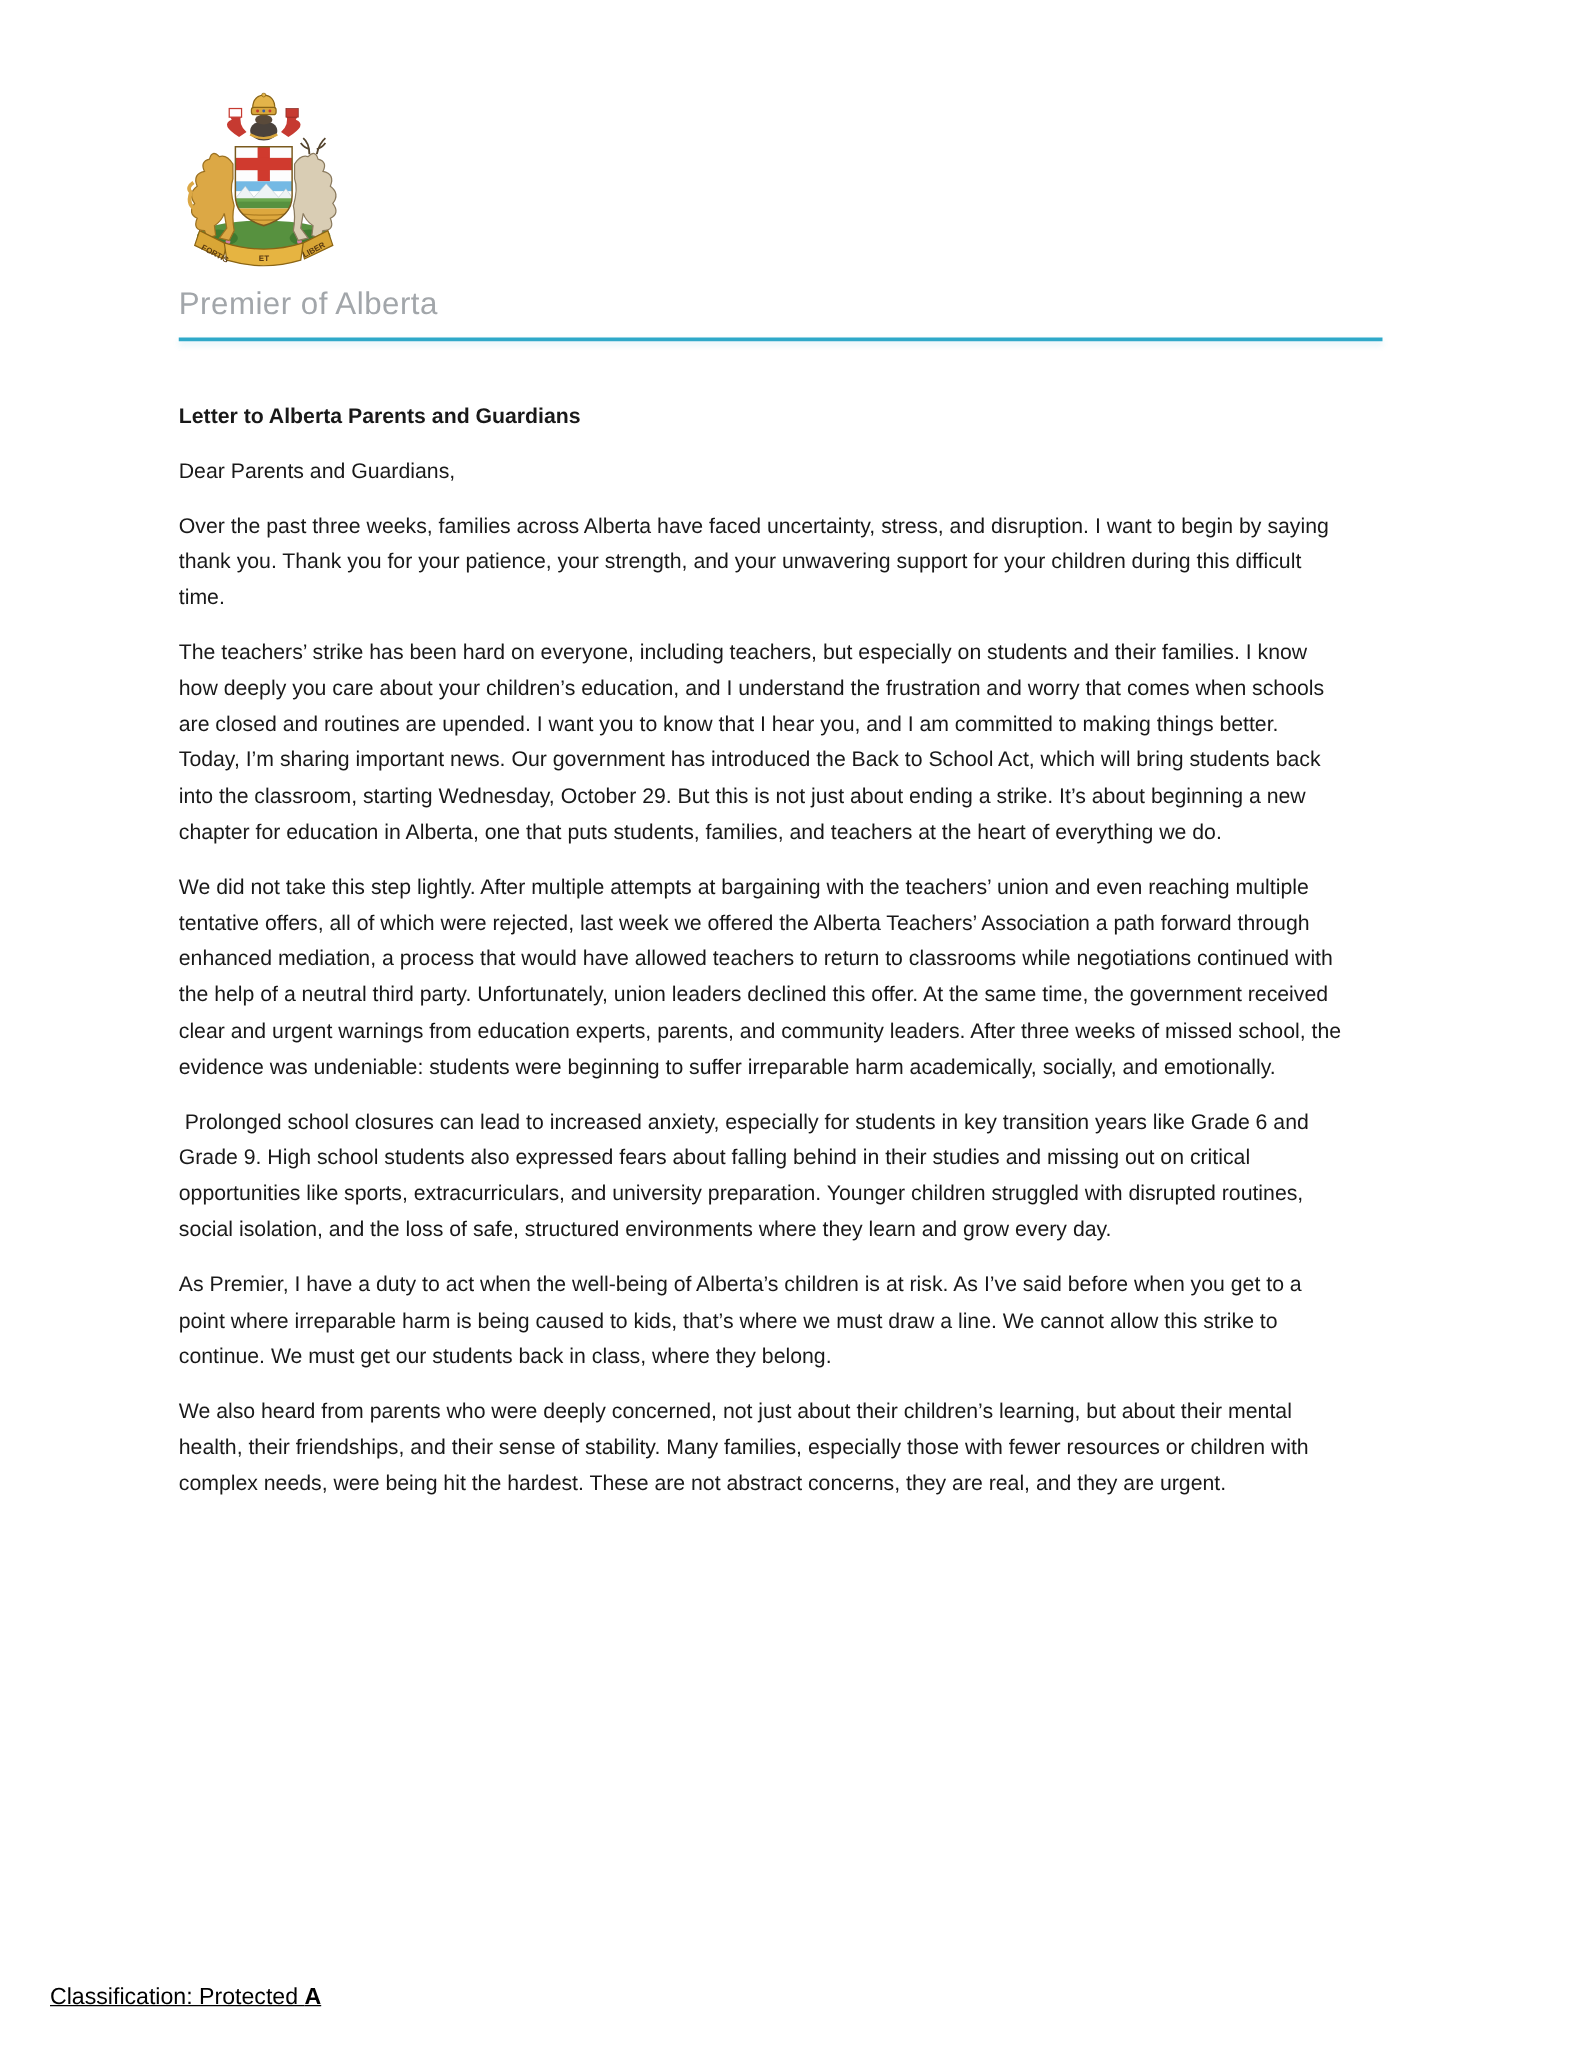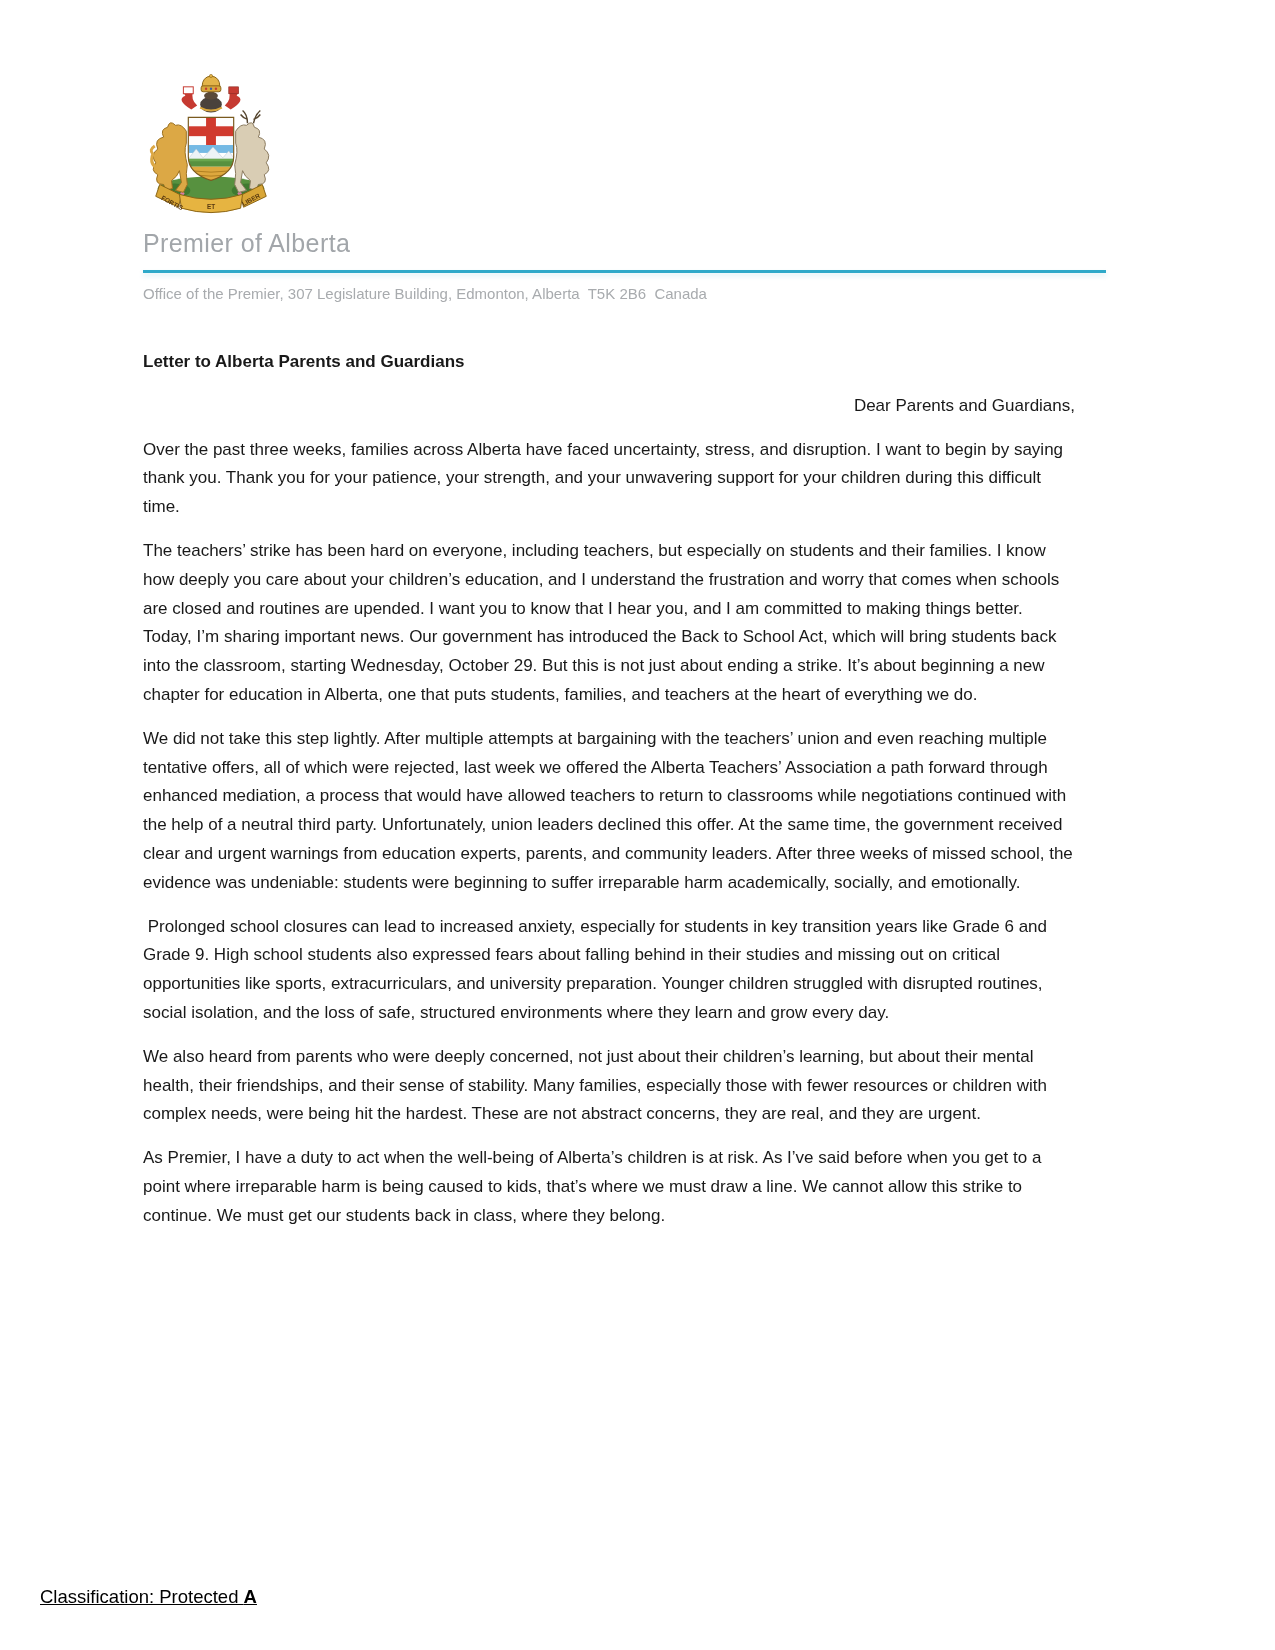--- a/index.html
+++ b/index.html
@@ -38,21 +38,21 @@
     width: 932px;
     font-size: 17px;
     line-height: 28.8px;
     color: #191919;
   }
   .letter-heading {
     font-size: 17px;
     font-weight: 700;
     margin: 0 0 15px 0;
   }
-  .salutation { margin: 0 0 15px 0; text-align: right; }
+  .salutation { margin: 0 0 15px 0; }
   .letter p { margin: 0 0 15px 0; white-space: pre-wrap; }
   .letter b { font-weight: 400; }
 
   footer.classification {
     position: absolute;
     left: 40px; bottom: 42px;
     font-size: 18.5px;
     color: #000000;
     text-decoration: underline;
   }
@@ -118,31 +118,30 @@
       <path d="M36 123 L14 112 L10 124 L33 135 Z" fill="#d9a636" stroke="#8a6414" stroke-width="1"></path>
       <path d="M96 123 L118 112 L122 124 L99 135 Z" fill="#d9a636" stroke="#8a6414" stroke-width="1"></path>
       <path d="M34 122 Q66 132 98 122 L96 136 Q66 145 36 136 Z" fill="#e6b441" stroke="#8a6414" stroke-width="1"></path>
       <text x="15" y="127" font-size="6.5" font-weight="bold" fill="#5a3a10" transform="rotate(28 15 127)">FORTIS</text>
       <text x="62" y="137" font-size="6.5" font-weight="bold" fill="#5a3a10">ET</text>
       <text x="99" y="134" font-size="6.5" font-weight="bold" fill="#5a3a10" transform="rotate(-28 99 134)">LIBER</text>
     </svg>
 
     <div class="org-title">Premier of Alberta</div>
     <div class="rule"></div>
-    <div class="address">Office of the Premier, 307 Legislature Building, Edmonton, Alberta  T5K 2B6  Canada</div>
   </header>
 
   <main class="letter">
     <h1 class="letter-heading">Letter to Alberta Parents and Guardians</h1>
     <p class="salutation">Dear Parents and Guardians,</p>
     <div id="paragraphs">
         <p>Over the past three weeks, families across Alberta have faced uncertainty, stress, and disruption. I want to begin by saying thank you. Thank you for your patience, your strength, and your unwavering support for your children during this difficult time.</p>
         <p>The teachers’ strike has been hard on everyone, including teachers, but especially on students and their families. I know how deeply you care about your children’s education, and I understand the frustration and worry that comes when schools are closed and routines are upended. I want you to know that I hear you, and I am committed to making things better. Today, I’m sharing important news. Our government has introduced the <b>Back to School Act</b>, which will bring students back into the classroom, starting Wednesday, October 29. But this is not just about ending a strike. It’s about beginning a new chapter for education in Alberta, one that puts students, families, and teachers at the heart of everything we do.</p>
         <p>We did not take this step lightly. After multiple attempts at bargaining with the teachers’ union and even reaching multiple tentative offers, all of which were rejected, last week we offered the Alberta Teachers’ Association a path forward through enhanced mediation, a process that would have allowed teachers to return to classrooms while negotiations continued with the help of a neutral third party. Unfortunately, union leaders declined this offer. At the same time, the government received clear and urgent warnings from education experts, parents, and community leaders. After three weeks of missed school, the evidence was undeniable: students were beginning to suffer irreparable harm academically, socially, and emotionally.</p>
         <p> Prolonged school closures can lead to increased anxiety, especially for students in key transition years like Grade 6 and Grade 9. High school students also expressed fears about falling behind in their studies and missing out on critical opportunities like sports, extracurriculars, and university preparation. Younger children struggled with disrupted routines, social isolation, and the loss of safe, structured environments where they learn and grow every day.</p>
+        <p>As Premier, I have a duty to act when the well-being of Alberta’s children is at risk. As I’ve said before when you get to a point where irreparable harm is being caused to kids, that’s where we must draw a line. We cannot allow this strike to continue. We must get our students back in class, where they belong.</p>
         <p>We also heard from parents who were deeply concerned, not just about their children’s learning, but about their mental health, their friendships, and their sense of stability. Many families, especially those with fewer resources or children with complex needs, were being hit the hardest. These are not abstract concerns, they are real, and they are urgent.</p>
-        <p>As Premier, I have a duty to act when the well-being of Alberta’s children is at risk. As I’ve said before when you get to a point where irreparable harm is being caused to kids, that’s where we must draw a line. We cannot allow this strike to continue. We must get our students back in class, where they belong.</p>
       </div>
   </main>
 
   <footer class="classification"><span>Classification: Protected </span><b>A</b></footer>
 
 </div>
 
 </body></html>

